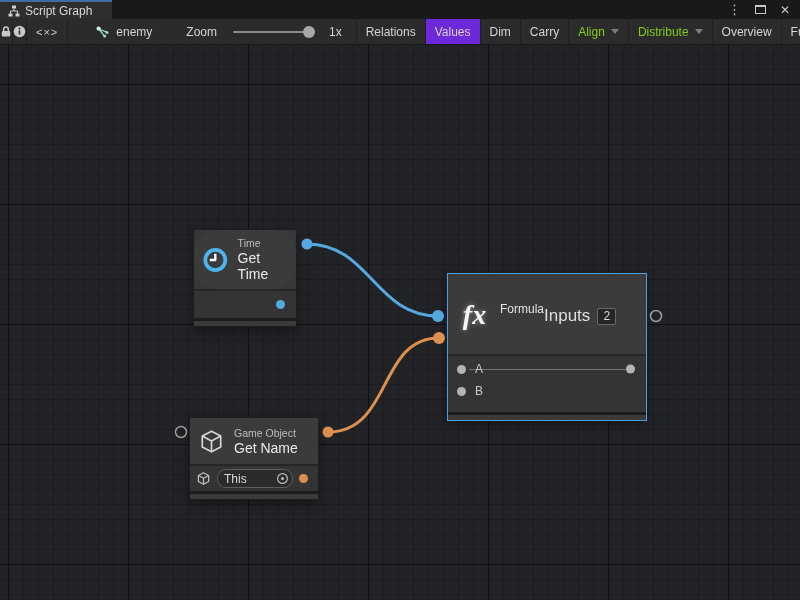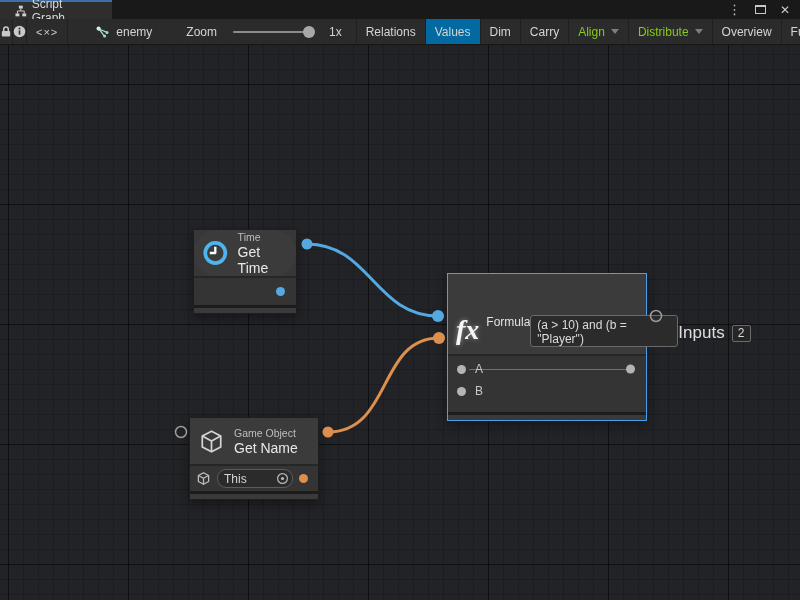--- a/index.html
+++ b/index.html
@@ -1,31 +1,31 @@
 <!DOCTYPE html>
 <html><head>
 <meta charset="utf-8">
 <style>
   * { margin:0; padding:0; box-sizing:border-box; }
   html,body { width:800px; height:600px; background:#191919; font-family:"Liberation Sans", sans-serif; overflow:hidden; }
   #window { position:relative; width:800px; height:600px; background:#191919; }
 
   
   .titlebar { position:absolute; left:0; top:0; width:800px; height:19px; background:#191919; display:flex; align-items:stretch; }
-  .tab { width:112px; background:#2e2e2e; border-top:2px solid #3a6ea5; display:flex; align-items:center; gap:5px; padding:0 15px; color:#d8d8d8; font-size:12px; }
+  .tab { width:112px; background:#2e2e2e; border-top:2px solid #3a6ea5; display:flex; align-items:center; gap:5px; padding:0 8px; color:#d8d8d8; font-size:12px; }
   .win-controls { margin-left:auto; display:flex; align-items:center; gap:14px; padding-right:10px; color:#c8c8c8; }
   .kebab { font-size:13px; line-height:1; cursor:default; }
   .maxbox { width:11px; height:9px; border:1px solid #c8c8c8; border-top-width:2px; }
   .closex { font-size:12px; line-height:1; }
 
   
   .toolbar { position:absolute; left:0; top:19px; width:800px; height:26px; background:#2b2b2b; border-bottom:1px solid #161616; display:flex; align-items:stretch; font-size:12px; color:#d4d4d4; }
   .tbtn { display:flex; align-items:center; justify-content:center; border-right:1px solid #202020; padding:0 9px; white-space:nowrap; }
   .tbtn.icon-only { padding:0; }
-  .tbtn.active { background:#0369a1; }
+  .tbtn.active { background:#6d28d9; }
   .tbtn.disabled { color:#84cc16; }
   .w-lock { width:26px; } .w-info { width:31px; } .w-code { width:56px; font-size:11px; letter-spacing:1px; color:#cfcfcf; }
   .spacer-a { width:23px; border-right:none; }
   .graph-ref { display:flex; align-items:center; gap:6px; padding:0 10px; border-right:none; }
   .zoom-group { display:flex; align-items:center; gap:16px; padding:0 14px 0 24px; border-right:1px solid #202020; }
   .zoom-track { position:relative; width:80px; height:2px; background:#8b8b8b; border-radius:1px; }
   .zoom-thumb { position:absolute; right:-2px; top:50%; transform:translateY(-50%); width:12px; height:12px; border-radius:50%; background:#a8a8a8; }
   .caret-down { width:0; height:0; border-left:4px solid transparent; border-right:4px solid transparent; border-top:5px solid #7d7d7d; margin-left:6px; }
 
   
@@ -47,32 +47,32 @@
   .cat { font-size:10.5px; color:#bdbdbd; line-height:13px; }
   .ttl { font-size:14px; color:#e9e9e9; line-height:16px; }
   .node-body { background:#343434; border-top:2px solid #262626; position:relative; }
   .node-footer { background:#3a3a3a; border-top:3px solid #1c1c1c; height:8px; }
   .dot { width:9px; height:9px; border-radius:50%; background:#b4b4b4; flex:0 0 auto; }
   .dot.blue { background:#54a9e0; }
   .dot.orange { background:#dd8f4e; }
 
   
   #node-get-time { left:193px; top:184px; width:104px; }
-  #node-get-time .node-header { height:46px;border-radius:22px; }
+  #node-get-time .node-header { height:59px;border-radius:22px; }
   #node-get-time .node-body { height:29px; display:flex; align-items:center; justify-content:flex-end; padding-right:11px; }
 
   
   #node-get-name { left:189px; top:372px; width:130px; }
   #node-get-name .node-header { height:46px; }
   #node-get-name .node-body { height:27px; display:flex; align-items:center; gap:6px; padding:0 10px 0 6px; }
   .obj-field { flex:1; height:19px; background:#2b2b2b; border:1px solid #5c5c5c; border-radius:9px; display:flex; align-items:center; justify-content:space-between; padding:0 3px 0 6px; color:#d6d6d6; font-size:12px; }
 
   
   #node-formula { left:447px; top:228px; width:200px; }
-  #node-formula .node-header { align-items:flex-end; padding:7px 6px 7px 8px; gap:7px; height:80px; }
+  #node-formula .node-header { align-items:center; padding:7px 6px 7px 8px; gap:7px; height:80px; }
   .fx { font-family:"Liberation Serif", serif; font-style:italic; font-weight:bold; font-size:28px; color:#f6f6f6; text-shadow:0 0 5px rgba(255,255,255,0.45); width:37px; line-height:34px; text-align:center; margin-top:2px; }
   .formula-col { flex:1; display:flex; flex-direction:row; }
   .formula-title { font-size:12px; color:#e2e2e2; margin-bottom:4px; }
   .formula-box { width:148px; height:32px; background:#2b2b2b; border:1px solid #6a6a6a; border-radius:3px; padding:2px 6px; font-size:12px; line-height:14px; color:#dcdcdc; white-space:pre-wrap; }
   .inputs-row { display:flex; align-items:center; gap:7px; margin-top:4px; }
   .inputs-label { font-size:17px; color:#dedede; }
   .count-box { min-width:19px; height:17px; background:#262626; border:1px solid #6a6a6a; border-radius:2px; color:#d8d8d8; font-size:12px; display:flex; align-items:center; justify-content:center; padding:0 3px; }
   #node-formula .node-body { height:58px; padding-top:2px; }
   .port-row { position:relative; height:22px; display:flex; align-items:center; gap:9px; padding-left:9px; font-size:12px; color:#c8c8c8; }
   .port-line { position:absolute; left:21px; right:11px; top:50%; height:1px; background:#6f6f6f; }
@@ -197,22 +197,20 @@
         <span class="dot orange"></span>
       </div>
       <div class="node-footer"></div>
     </div>
 
     <div class="node selected" id="node-formula">
       <div class="node-header">
         <div class="fx">fx</div>
         <div class="formula-col">
           <div class="formula-title">Formula</div>
-          <div class="formula-box">(a &gt; 10) and (b =
-"Player")</div>
           <div class="inputs-row">
             <span class="inputs-label">Inputs</span>
             <span class="count-box">2</span>
           </div>
         </div>
       </div>
       <div class="node-body">
         <div class="port-row">
           <span class="dot"></span>
           <div class="port-line"></div>

